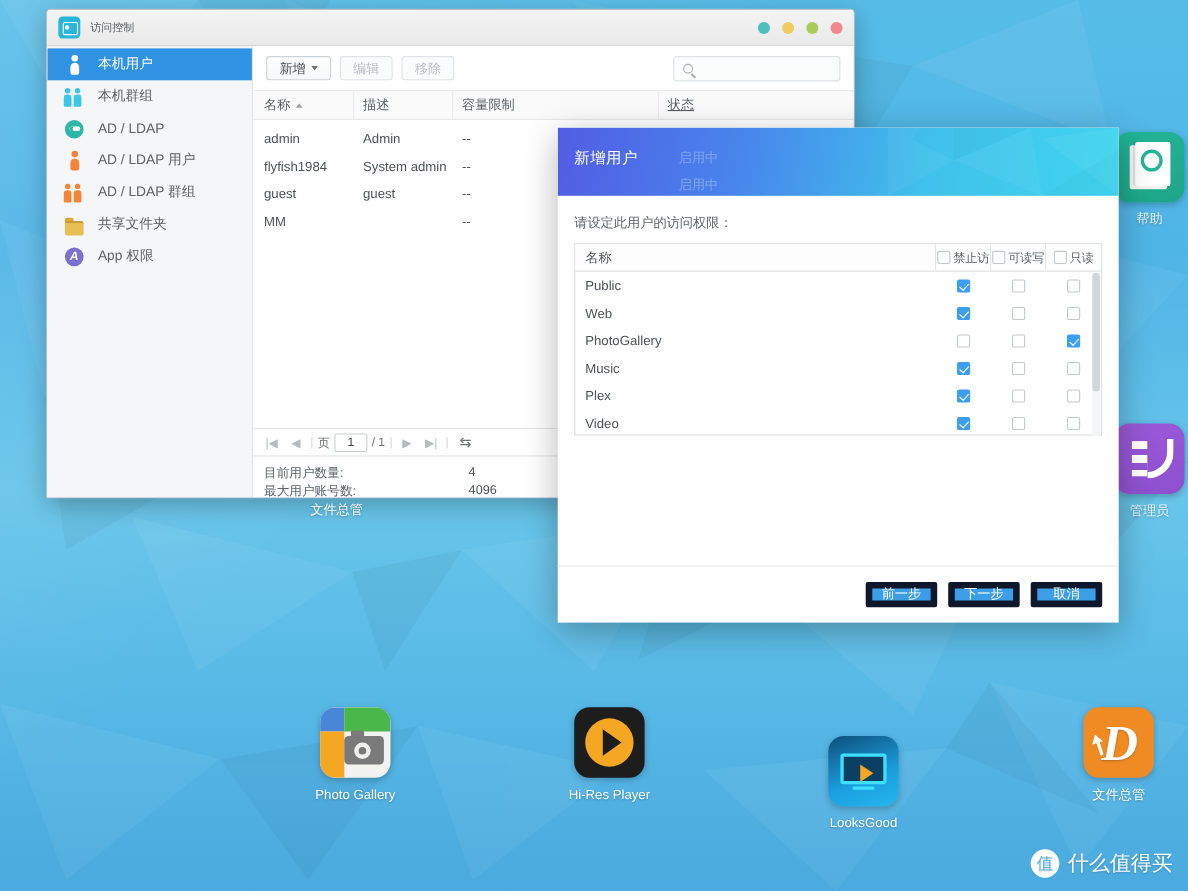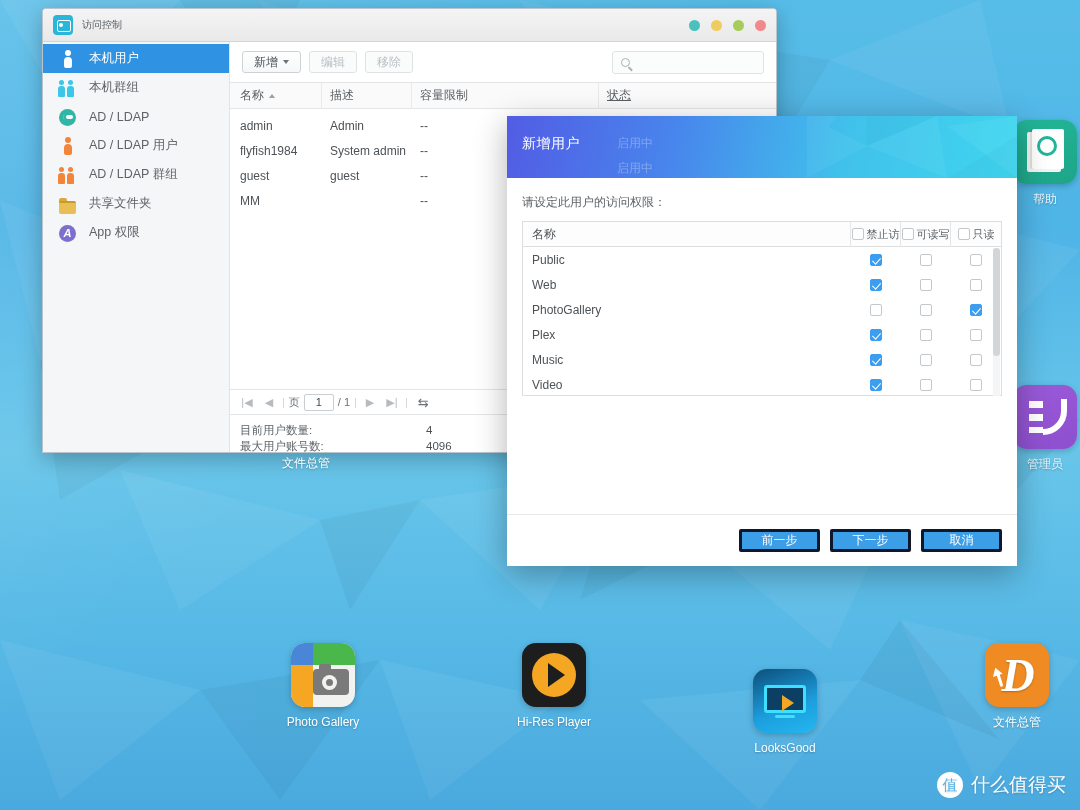--- a/index.html
+++ b/index.html
@@ -339,22 +339,22 @@
   }
   .pscroll i { position:absolute; left:0; top:0; width:7px; height:108px; background:#d3d6d9; border-radius:4px; display:block; }
 
   #dlg-footer {
     position:absolute; left:0; right:0; bottom:0; height: 52px;
     border-top:1px solid #e6e8ea;
     display:flex; align-items:center; justify-content:flex-end;
     gap: 10px; padding-right: 15px;
   }
   .dbtn {
-    width: 81px; height: 23px;
-    background:#3d9ee8; border:3px solid #0f172a; border-radius:2px;
+    width: 65px; height: 23px;
+    background:#3d9ee8; border:6px solid #0f172a; border-radius:2px;
     color:#ffffff; font-size:12px;
     display:flex; align-items:center; justify-content:center;
   }
 
   
   #watermark {
     position:absolute; right: 14px; bottom: 12px;
     display:flex; align-items:center; gap: 8px;
     color:#ffffff; font-size: 19px;
     text-shadow: 0 1px 2px rgba(0,0,0,0.18);
@@ -628,33 +628,33 @@
                 <span class="cbx"></span>
               </div>
             <div class="pc-col">
                 <span class="cbx"></span>
               </div>
             <div class="pc-col">
                 <span class="cbx checked"></span>
               </div>
           </div>
           <div class="ptr">
+            <div class="pc-name">Music</div>
+            <div class="pc-col">
+                <span class="cbx checked"></span>
+              </div>
+            <div class="pc-col">
+                <span class="cbx"></span>
+              </div>
+            <div class="pc-col">
+                <span class="cbx"></span>
+              </div>
+          </div>
+          <div class="ptr">
             <div class="pc-name">Plex</div>
-            <div class="pc-col">
-                <span class="cbx checked"></span>
-              </div>
-            <div class="pc-col">
-                <span class="cbx"></span>
-              </div>
-            <div class="pc-col">
-                <span class="cbx"></span>
-              </div>
-          </div>
-          <div class="ptr">
-            <div class="pc-name">Music</div>
             <div class="pc-col">
                 <span class="cbx checked"></span>
               </div>
             <div class="pc-col">
                 <span class="cbx"></span>
               </div>
             <div class="pc-col">
                 <span class="cbx"></span>
               </div>
           </div>

